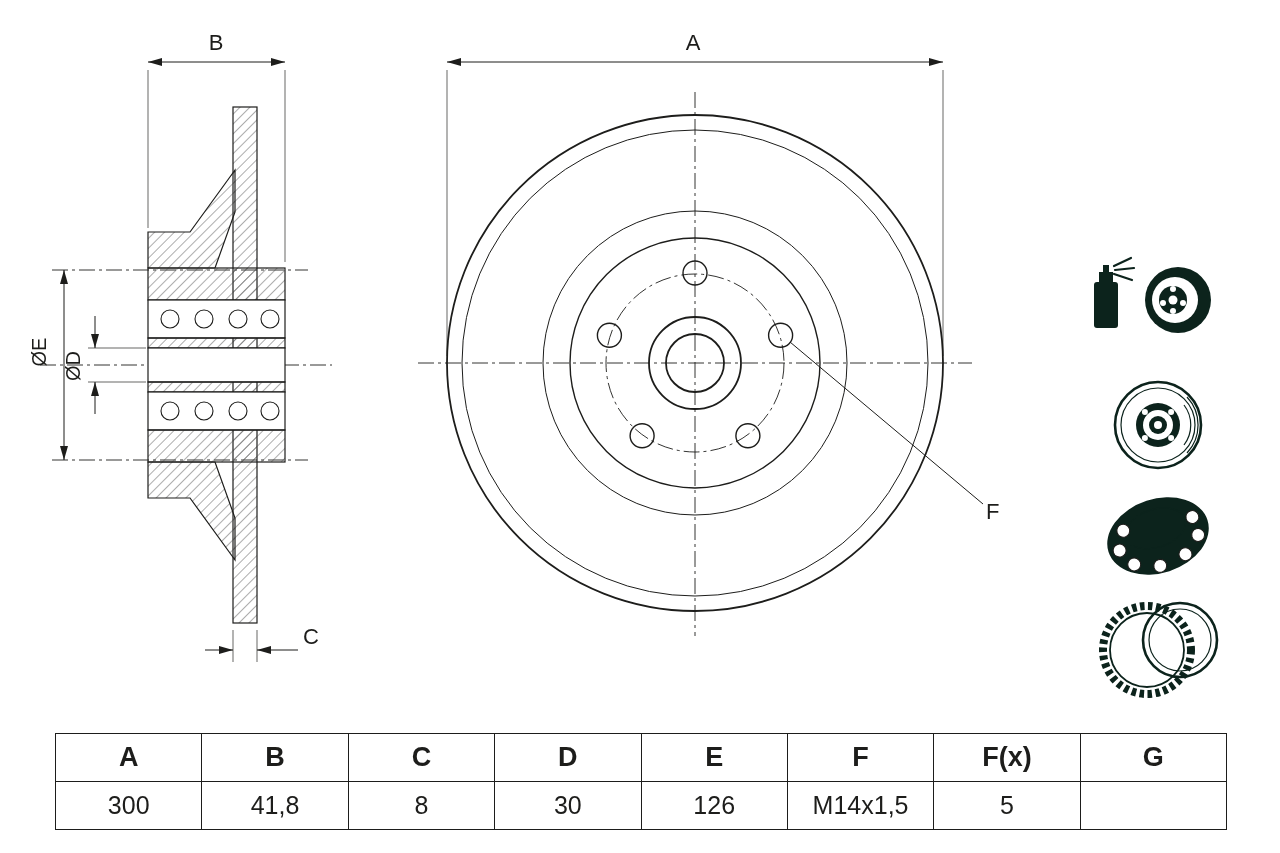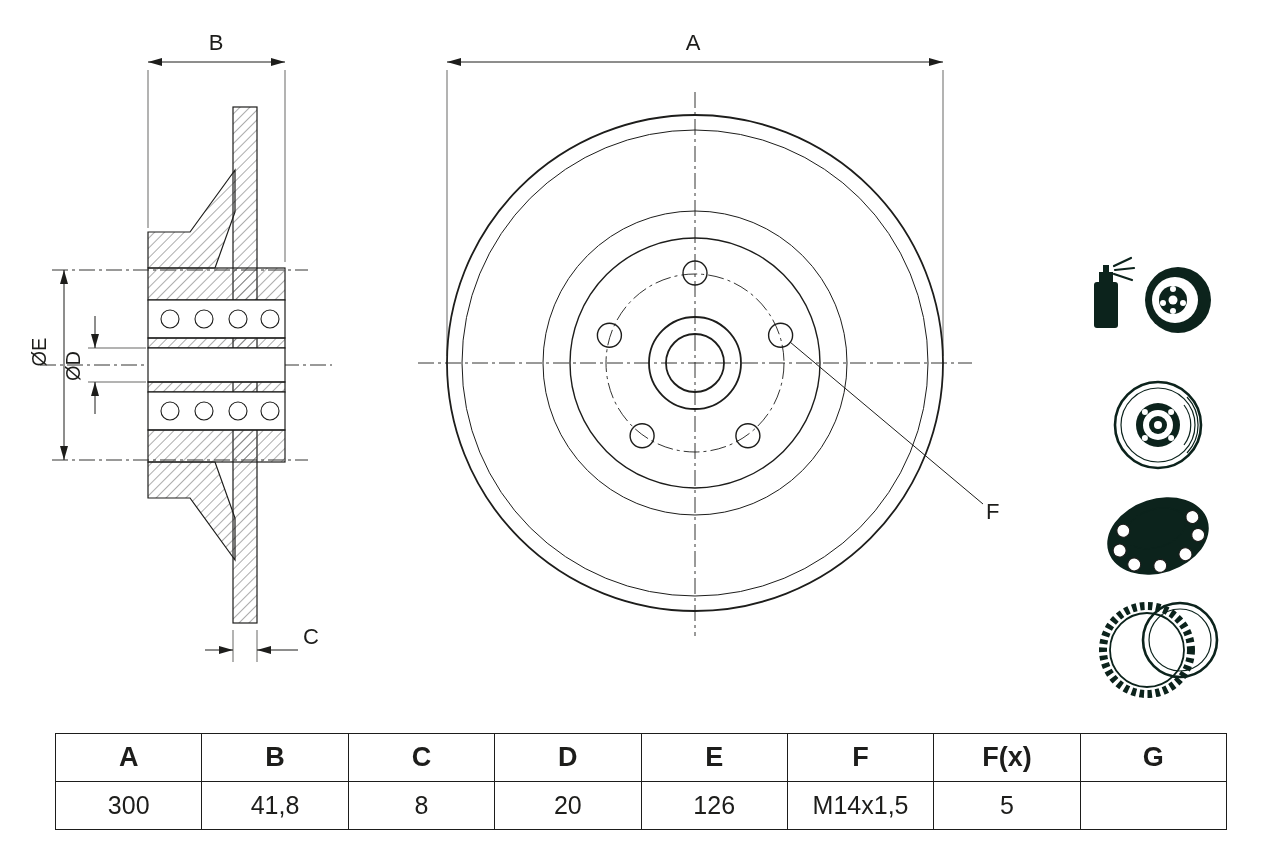--- a/index.html
+++ b/index.html
@@ -215,21 +215,21 @@
         <th>F</th>
         <th>F(x)</th>
         <th>G</th>
       </tr>
     </thead>
     <tbody>
       <tr>
         <td>300</td>
         <td>41,8</td>
         <td>8</td>
-        <td>20</td>
+        <td>30</td>
         <td>126</td>
         <td>M14x1,5</td>
         <td>5</td>
         <td></td>
       </tr>
     </tbody>
   </table>
 </div>
 
 </body></html>

